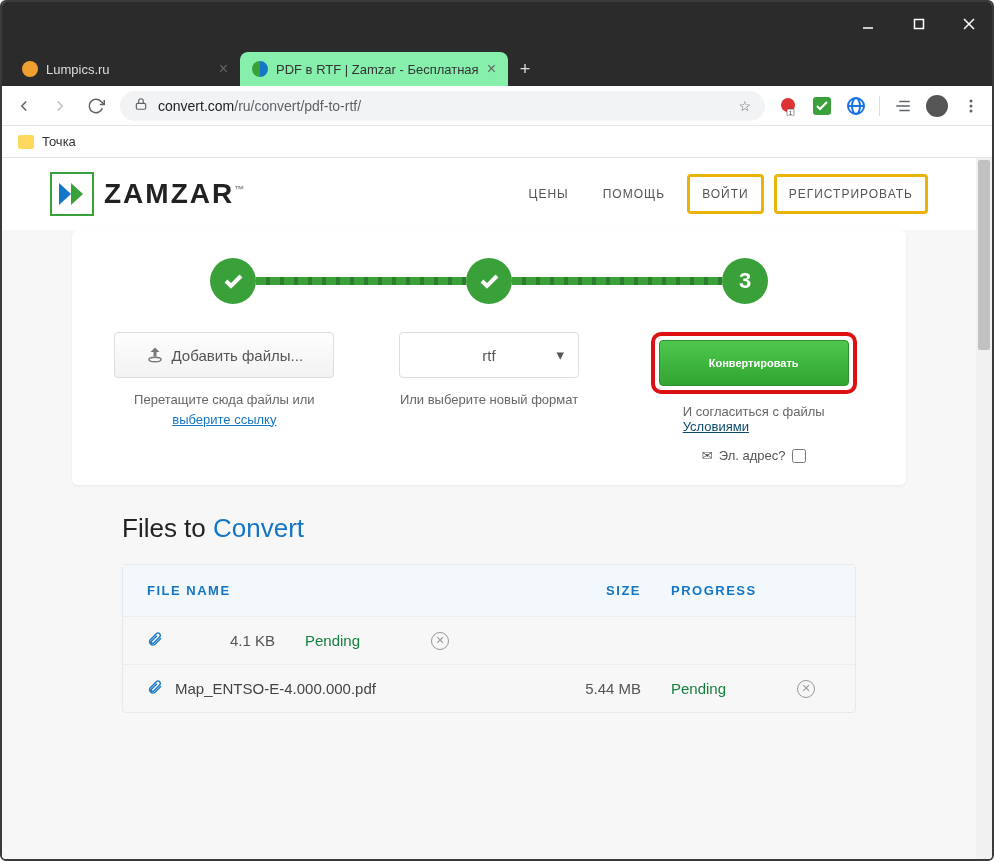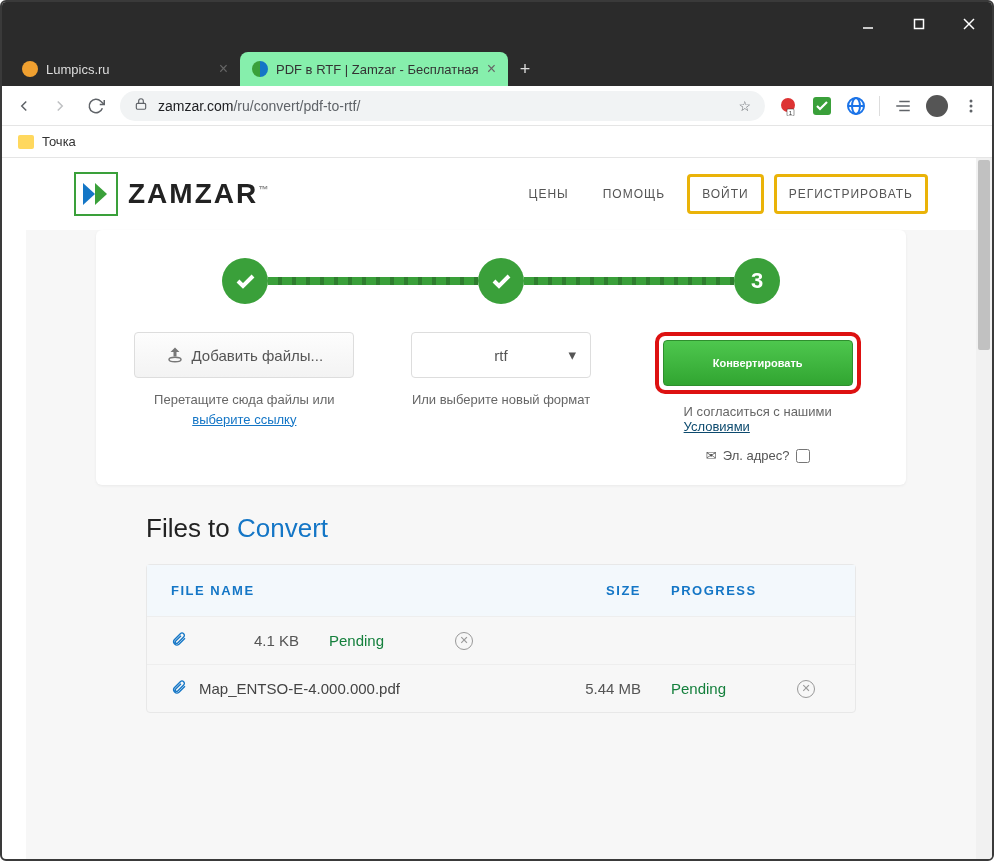--- a/index.html
+++ b/index.html
@@ -29,21 +29,21 @@
 .addr-field .star { color: #5f6368; }
 .ext-icon { width: 22px; height: 22px; display: flex; align-items: center; justify-content: center; }
 .avatar { width: 22px; height: 22px; border-radius: 50%; background: #555; }
 
 
 .bookmarks { height: 32px; background: #fff; display: flex; align-items: center; padding: 0 16px; gap: 8px; border-bottom: 1px solid #e5e5e5; font-size: 13px; color: #333; }
 .bookmarks .folder { width: 16px; height: 14px; background: #ffd85e; border-radius: 2px; }
 
 
 .page-wrap { display: flex; height: calc(861px - 44px - 40px - 40px - 32px - 4px); }
-.page { flex: 1; background: #f7f7f7; overflow: hidden; margin-left: 24px; }
+.page { flex: 1; background: #f7f7f7; overflow: hidden; }
 .scrollbar { width: 16px; background: #f1f1f1; position: relative; }
 .scrollbar .thumb { position: absolute; left: 2px; right: 2px; top: 2px; height: 190px; background: #c1c1c1; border-radius: 2px; }
 
 
 .site-header { height: 72px; background: #fff; display: flex; align-items: center; padding: 0 48px; gap: 10px; }
 .logo { display: flex; align-items: center; gap: 10px; }
 .logo-mark { width: 44px; height: 44px; display: flex; align-items: center; justify-content: center; background: #fff; border: 2px solid #3aa03a; }
 .logo-text { font-size: 28px; font-weight: 600; letter-spacing: 2px; color: #222; }
 .logo-tm { font-size: 10px; color: #888; vertical-align: super; }
 .site-nav { margin-left: auto; display: flex; gap: 10px; align-items: center; }
@@ -147,21 +147,21 @@
       <svg width="18" height="18" viewBox="0 0 24 24" fill="none" stroke="#5f6368" stroke-width="2">
         <path d="M23 4v6h-6"></path>
         <path d="M20.49 15a9 9 0 1 1-2.12-9.36L23 10"></path>
       </svg>
     </div>
   <div class="addr-field">
     <span class="lock"><svg width="14" height="14" viewBox="0 0 24 24" fill="none" stroke="#5f6368" stroke-width="2">
           <rect x="4" y="11" width="16" height="10" rx="2"></rect>
           <path d="M8 11V7a4 4 0 0 1 8 0v4"></path>
         </svg></span>
-    <span class="url"><span class="url-domain">zamzar.com</span><span>/ru/convert/pdf-to-rtf/</span></span>
+    <span class="url"><span class="url-domain">convert.com</span><span>/ru/convert/pdf-to-rtf/</span></span>
     <span class="star">☆</span>
   </div>
   <div class="ext-icon">
       <svg width="20" height="20" viewBox="0 0 20 20">
         <circle cx="10" cy="9" r="7" fill="#d33"></circle>
         <rect x="9" y="13" width="7" height="7" rx="1" fill="#fff" stroke="#333" stroke-width="0.5"></rect>
         <text x="12.5" y="18.5" font-size="6" text-anchor="middle" fill="#333">1</text>
       </svg>
     </div>
   <div class="ext-icon">
@@ -263,21 +263,21 @@
         <div class="sub">Или выберите новый формат</div>
       </div>
 
       <div class="col">
         <div class="convert-wrap">
           <div class="btn-convert">
             <span>Конвертировать</span>
           </div>
         </div>
         <div class="agree">
-          <span>И согласиться с нашими</span><br>
+          <span>И согласиться с файлы</span><br>
           <a>Условиями</a>
         </div>
         <div class="email">
           <span>✉</span>
           <span>Эл. адрес?</span>
           <input type="checkbox" style="">
         </div>
       </div>
     </div>
   </div>

